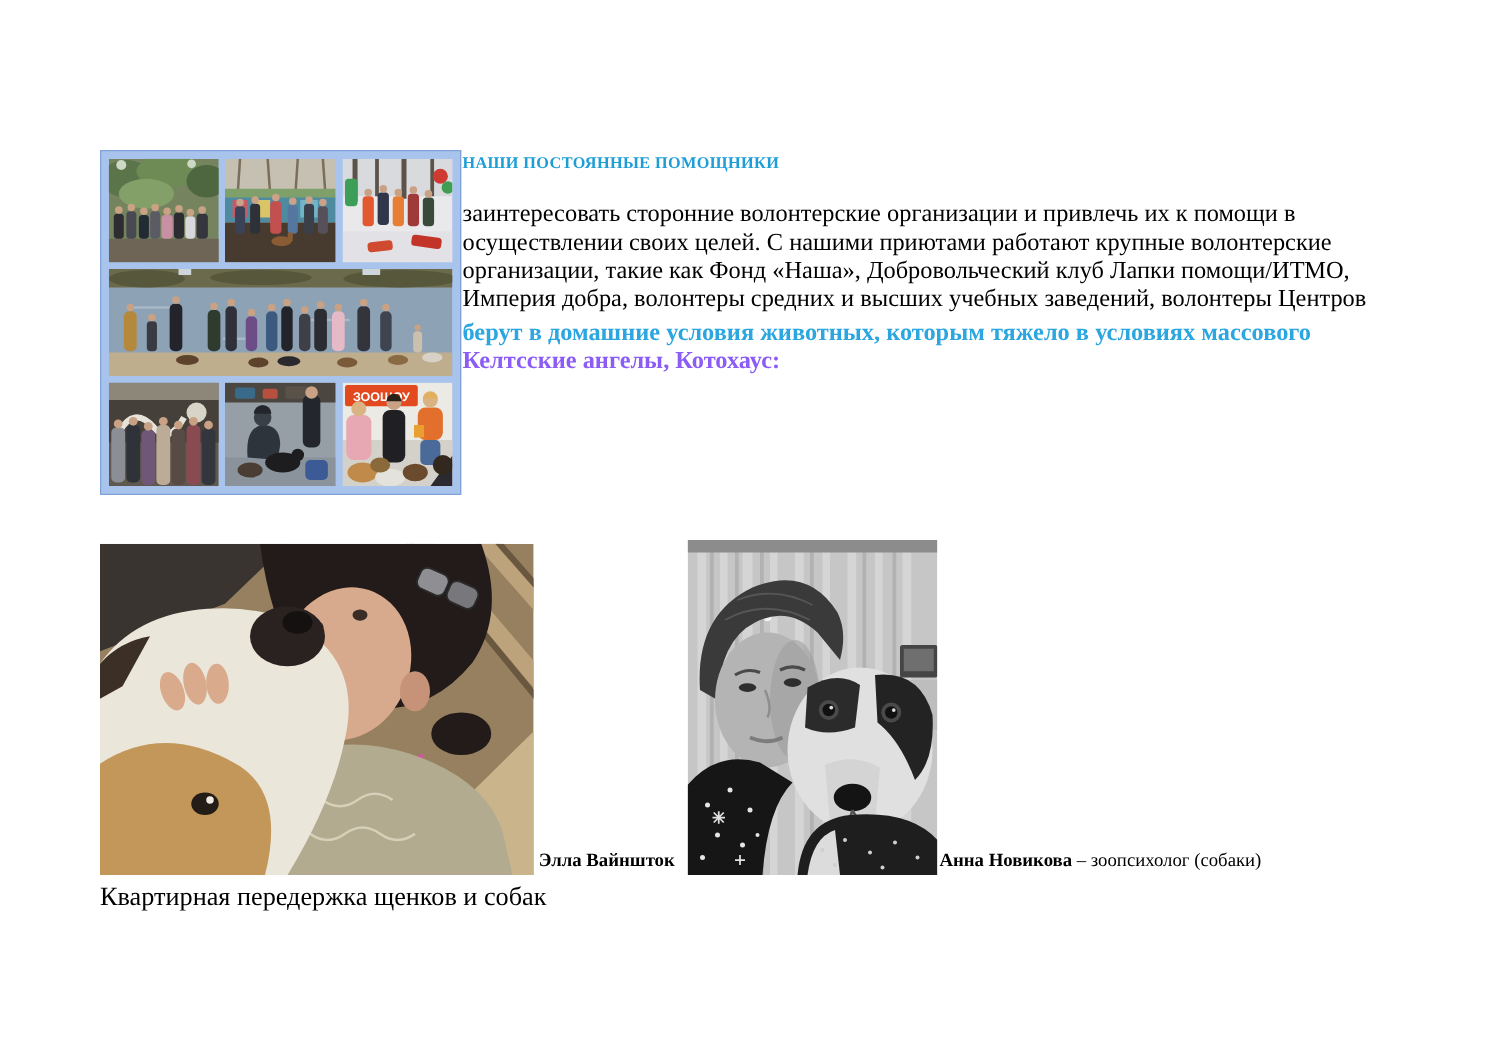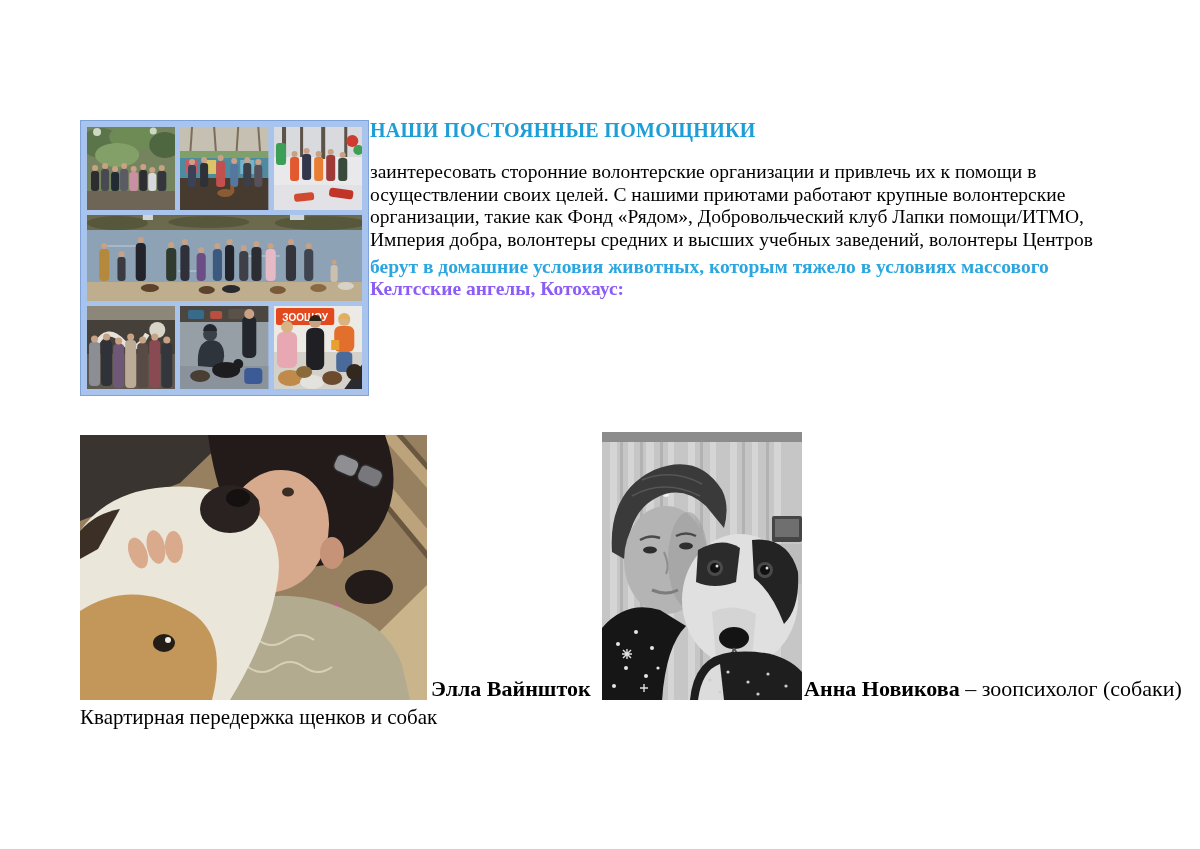--- a/index.html
+++ b/index.html
@@ -18,31 +18,31 @@
   .collage-row:last-child { margin-bottom:0; }
   .tile { flex:1; height:83px; overflow:hidden; }
   .tile-wide { height:86px; }
   .tile svg, .photo svg { display:block; width:100%; height:100%; }
   
   .textcol {
     position:absolute; left:370px; top:119px; width:770px;
     font-size:19.5px; line-height:22.4px; color:#000000;
   }
   .doc-heading {
-    margin:0 0 20px 0; font-size:20px; line-height:22.4px;
+    margin:0 0 20px 0; font-size:13px; line-height:22.4px;
     font-weight:bold; color:#1e9ed6; letter-spacing:0.3px;
   }
   .p-intro { margin:0; }
   .p-team  { margin:5px 0 0 0; font-weight:bold; color:#2ba6e0; }
   .p-groups{ margin:0; font-weight:bold; color:#8b5cf6; }
   .tline { white-space:nowrap; }
   
   .photoline {
     position:absolute; left:80px; top:432px; white-space:nowrap;
-    font-size:22px; line-height:22.4px; color:#000000;
+    font-size:15px; line-height:22.4px; color:#000000;
   }
   .photo { display:inline-block; vertical-align:bottom; overflow:hidden; }
   .photo-ella { width:347px; height:265px; }
   .photo-anna { width:200px; height:268px; margin-left:6px; }
   .cap { vertical-align:bottom; }
   .cap-name { font-weight:bold; }
   .cap-ella { margin-left:4px; }
   .cap-anna { margin-left:2px; }
   .bottomline {
     position:absolute; left:80px; top:706px;
@@ -289,21 +289,21 @@
         </svg>
       </span>
     </div>
   </div>
 
   <div class="textcol">
     <h1 class="doc-heading">НАШИ ПОСТОЯННЫЕ ПОМОЩНИКИ</h1>
     <div class="p-intro">
       <div class="tline">заинтересовать сторонние  волонтерские организации и привлечь их к помощи в</div>
       <div class="tline">осуществлении своих целей. С нашими приютами работают крупные волонтерские</div>
-      <div class="tline">организации, такие как Фонд «Рядом», Добровольческий клуб Лапки помощи/ИТМО,</div>
+      <div class="tline">организации, такие как Фонд «Наша», Добровольческий клуб Лапки помощи/ИТМО,</div>
       <div class="tline">Империя добра, волонтеры средних и высших учебных заведений, волонтеры Центров</div>
     </div>
     <div class="p-team">
       <div class="tline">берут в домашние условия животных, которым тяжело в условиях массового</div>
     </div>
     <div class="p-groups">Келтсские ангелы, Котохаус:</div>
   </div>
 
   <div class="photoline">
     <span class="photo photo-ella">

